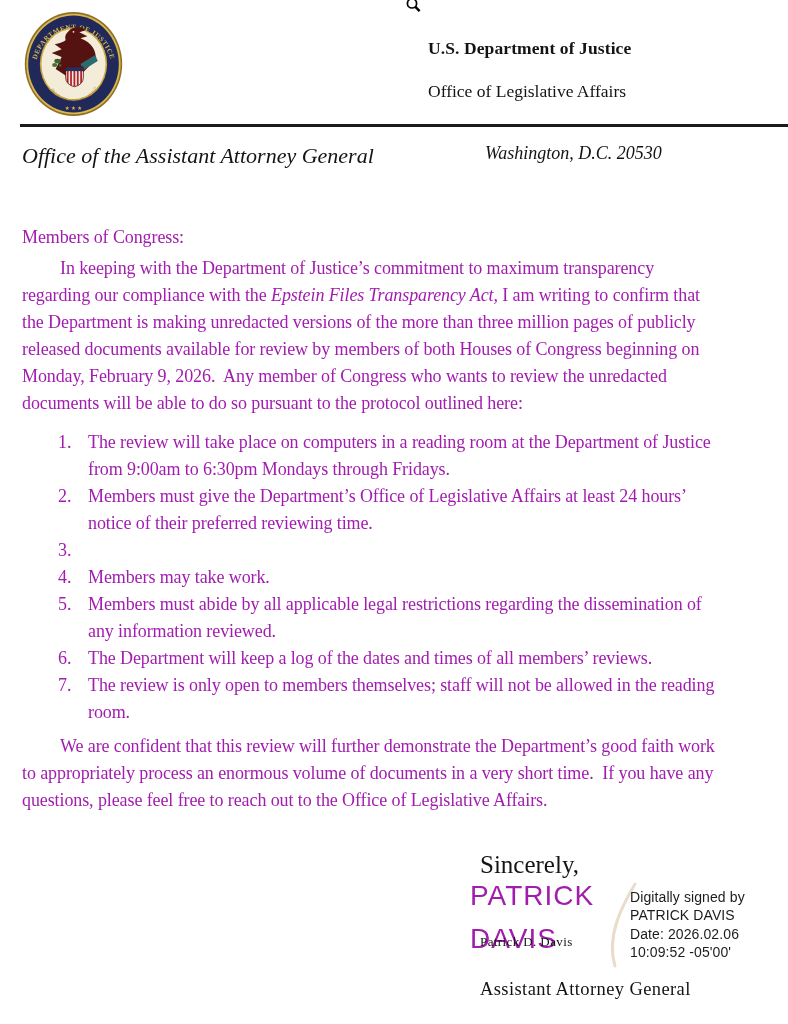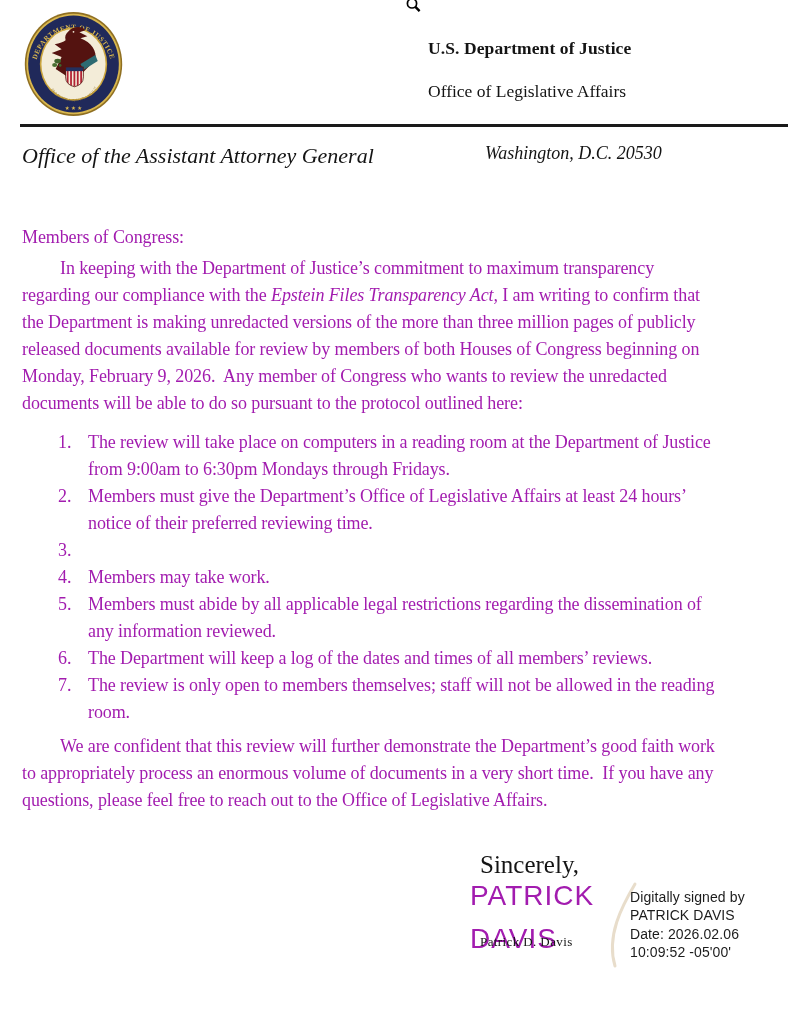--- a/index.html
+++ b/index.html
@@ -178,14 +178,15 @@
   <svg class="abs sig-swoosh" viewBox="0 0 42 92">
     <path d="M 37 6 C 24 28 8 58 17 88" fill="none" stroke="#e8ddcb" stroke-width="3" stroke-linecap="round"></path>
   </svg>
 
   <div class="abs sig-digital">Digitally signed by
 PATRICK DAVIS
 Date: 2026.02.06
 10:09:52 -05'00'</div>
 
   <div class="abs sig-printed">Patrick D. Davis</div>
+  <div class="abs sig-title">Assistant Attorney General</div>
 
 </div>
 
 </body></html>

